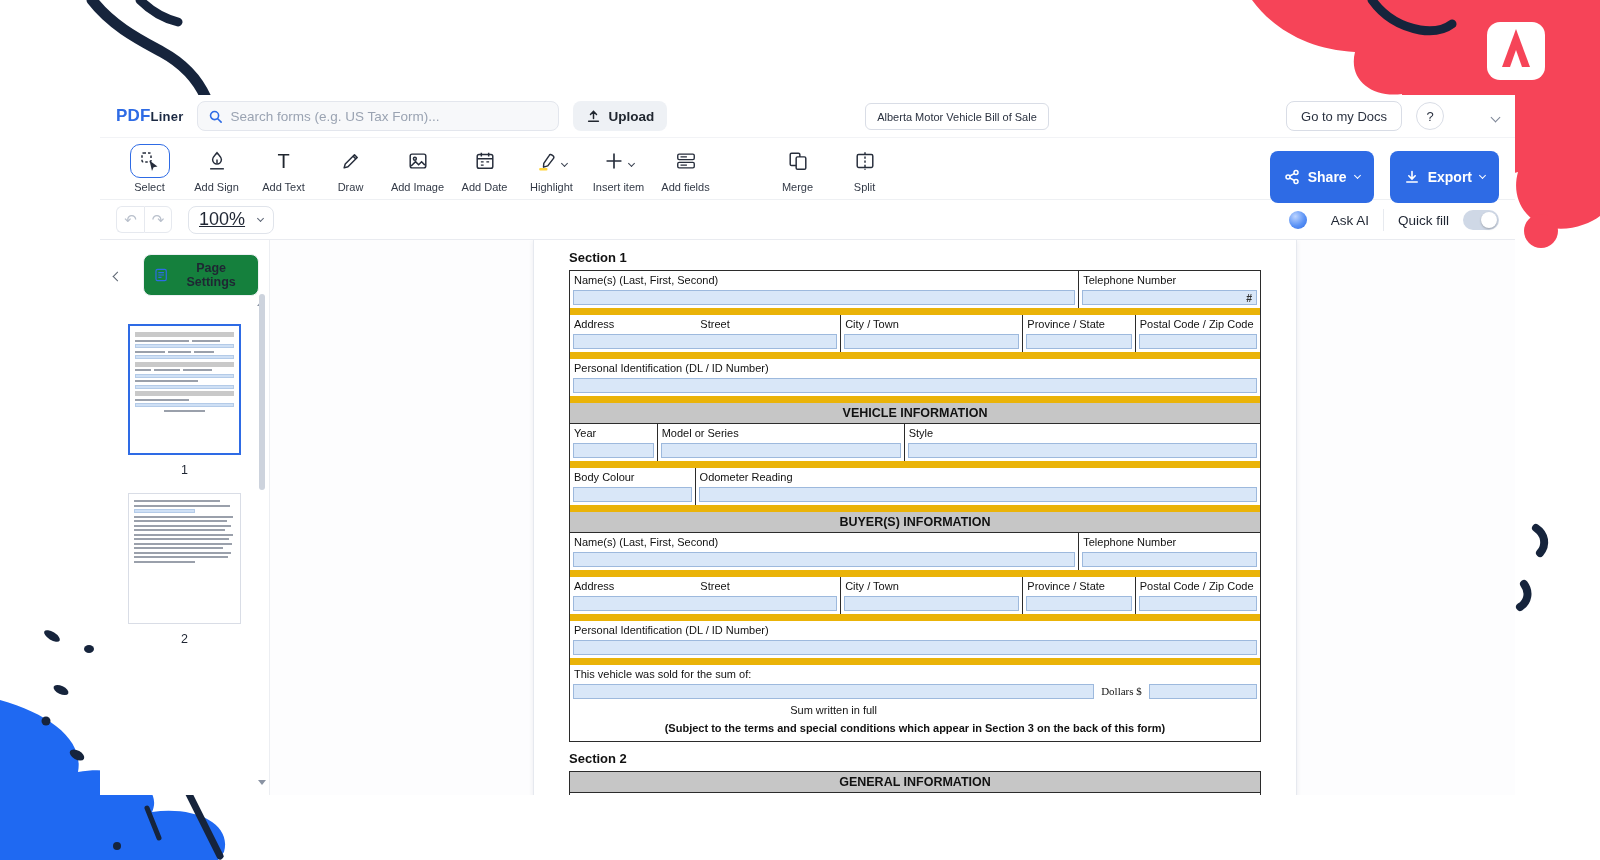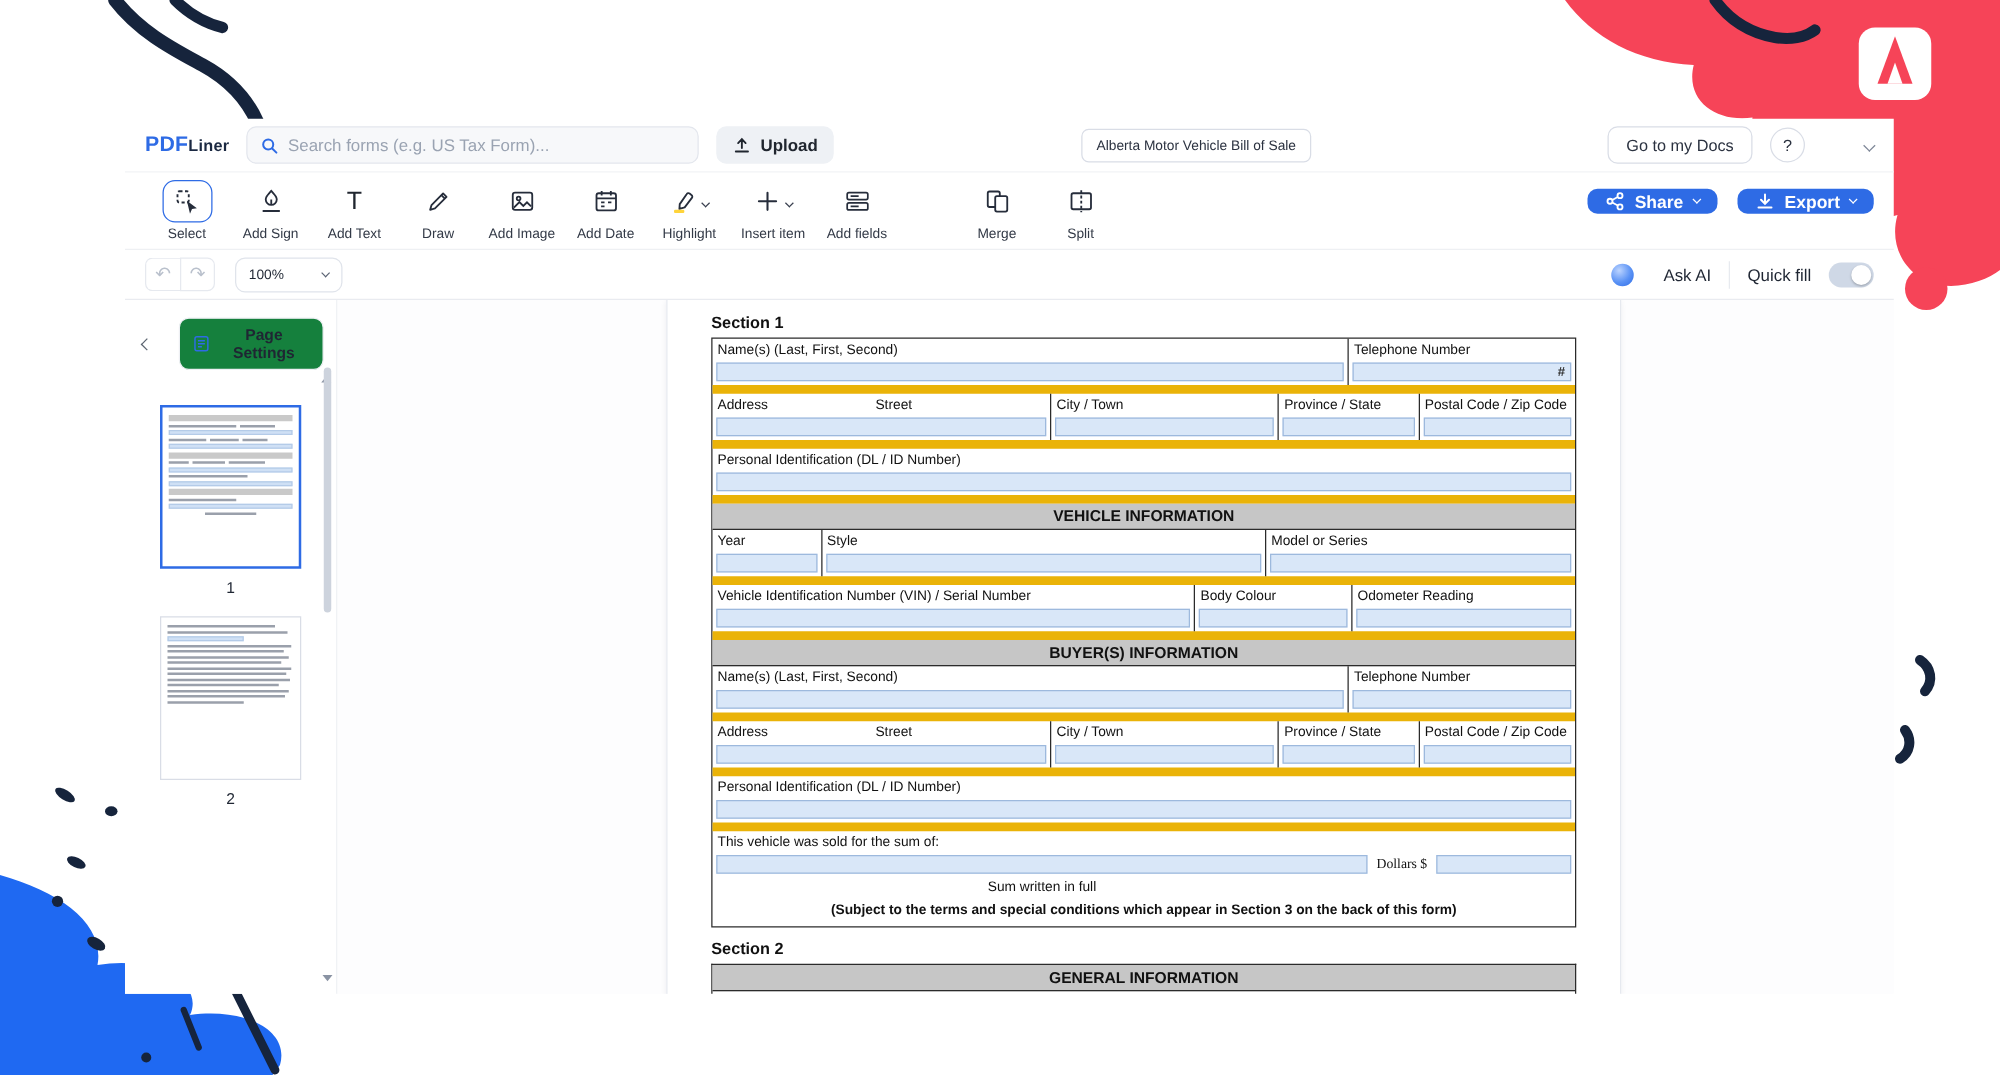--- a/index.html
+++ b/index.html
@@ -32,29 +32,29 @@
   .toolbar{height:62px;flex:0 0 62px;display:flex;align-items:flex-start;padding:6px 16px 0;border-bottom:1px solid #eef0f3;position:relative;}
   .tools{display:flex;}
   .tool{width:67px;display:flex;flex-direction:column;align-items:center;gap:3px;cursor:pointer;}
   .tool-iconrow{height:34px;display:flex;align-items:center;gap:4px;}
   .tool-box{width:40px;height:34px;border:1.5px solid var(--accent);border-radius:10px;display:flex;align-items:center;justify-content:center;}
   .tool-label{font-size:11px;color:#333a47;white-space:nowrap;}
   .tglyph{font-size:20px;font-weight:500;color:#20262f;line-height:1;}
   .tool-chev{color:#3a4150;}
   .tool.gap{margin-left:45px;}
   .toolbar-actions{position:absolute;right:16px;top:13px;display:flex;gap:16px;}
-  .btn-primary{height:20px;background:var(--accent);color:#fff;border:none;border-radius:8px;display:flex;align-items:center;gap:8px;padding:0 14px;font-size:14px;font-weight:bold;cursor:pointer;font-family:inherit;}
+  .btn-primary{height:52px;background:var(--accent);color:#fff;border:none;border-radius:8px;display:flex;align-items:center;gap:8px;padding:0 14px;font-size:14px;font-weight:bold;cursor:pointer;font-family:inherit;}
   .btn-primary .chev{border-color:#fff;margin-top:-3px;}
 
   
   .subbar{height:40px;flex:0 0 40px;border-bottom:1px solid #e9ebf0;display:flex;align-items:center;padding:0 16px;position:relative;}
   .histbtn{width:28px;height:27px;border:1px solid #e6e9ef;background:#fff;color:#b9c0cc;font-size:15px;line-height:1;cursor:pointer;font-family:inherit;}
   .histbtn.first{border-radius:6px 0 0 6px;border-right:none;}
   .histbtn.last{border-radius:0 6px 6px 0;}
-  .zoom{margin-left:16px;width:86px;height:28px;border:1px solid #e0e4eb;border-radius:8px;display:flex;align-items:center;justify-content:space-between;padding:0 10px;font-size:11px;color:#1f2633;cursor:pointer;background:#fff;}
+  .zoom{margin-left:16px;width:86px;height:28px;border:1px solid #e0e4eb;border-radius:8px;display:flex;align-items:center;justify-content:space-between;padding:0 10px;font-size:18px;color:#1f2633;cursor:pointer;background:#fff;text-decoration:underline;}
   .zoom .chev{color:#5b6474;margin-top:-2px;}
   .subbar-right{position:absolute;right:16px;top:0;height:40px;display:flex;align-items:center;gap:14px;}
   .ask-ai{display:flex;align-items:center;gap:24px;font-size:13.5px;color:#1f2633;cursor:pointer;}
   .ai-orb{width:18px;height:18px;border-radius:50%;background:radial-gradient(circle at 35% 30%, #bcd4ff, #5a92f5 55%, #2e6be5);}
   .vdiv{width:1px;height:22px;background:#e7eaef;}
   .qf-label{font-size:13.5px;color:#1f2633;}
   .toggle{width:36px;height:20px;border-radius:10px;background:#cfd8e6;position:relative;cursor:pointer;}
   .toggle .knob{position:absolute;right:2px;top:2px;width:16px;height:16px;border-radius:50%;background:#fff;box-shadow:0 1px 2px rgba(0,0,0,.25);}
 
   
@@ -449,35 +449,31 @@
             </div>
           </div>
 
           <div class="fh">VEHICLE INFORMATION</div>
 
           <div class="frow">
             <div class="fc" style="width:12.7%">
               <div class="fl">Year</div>
               <div class="ffield"></div>
             </div>
-            <div class="fc" style="flex:1">
-              <div class="fl">Style</div>
-              <div class="ffield"></div>
-            </div>
             <div class="fc" style="width:35.8%">
               <div class="fl">Model or Series</div>
               <div class="ffield"></div>
             </div>
-          </div>
-
-          <div class="frow">
-            <div class="fc" style="width:56%">
-              <div class="fl">Vehicle Identification Number (VIN) / Serial Number</div>
-              <div class="ffield"></div>
-            </div>
+            <div class="fc" style="flex:1">
+              <div class="fl">Style</div>
+              <div class="ffield"></div>
+            </div>
+          </div>
+
+          <div class="frow">
             <div class="fc" style="width:18.2%">
               <div class="fl">Body Colour</div>
               <div class="ffield"></div>
             </div>
             <div class="fc" style="flex:1">
               <div class="fl">Odometer Reading</div>
               <div class="ffield"></div>
             </div>
           </div>
 

